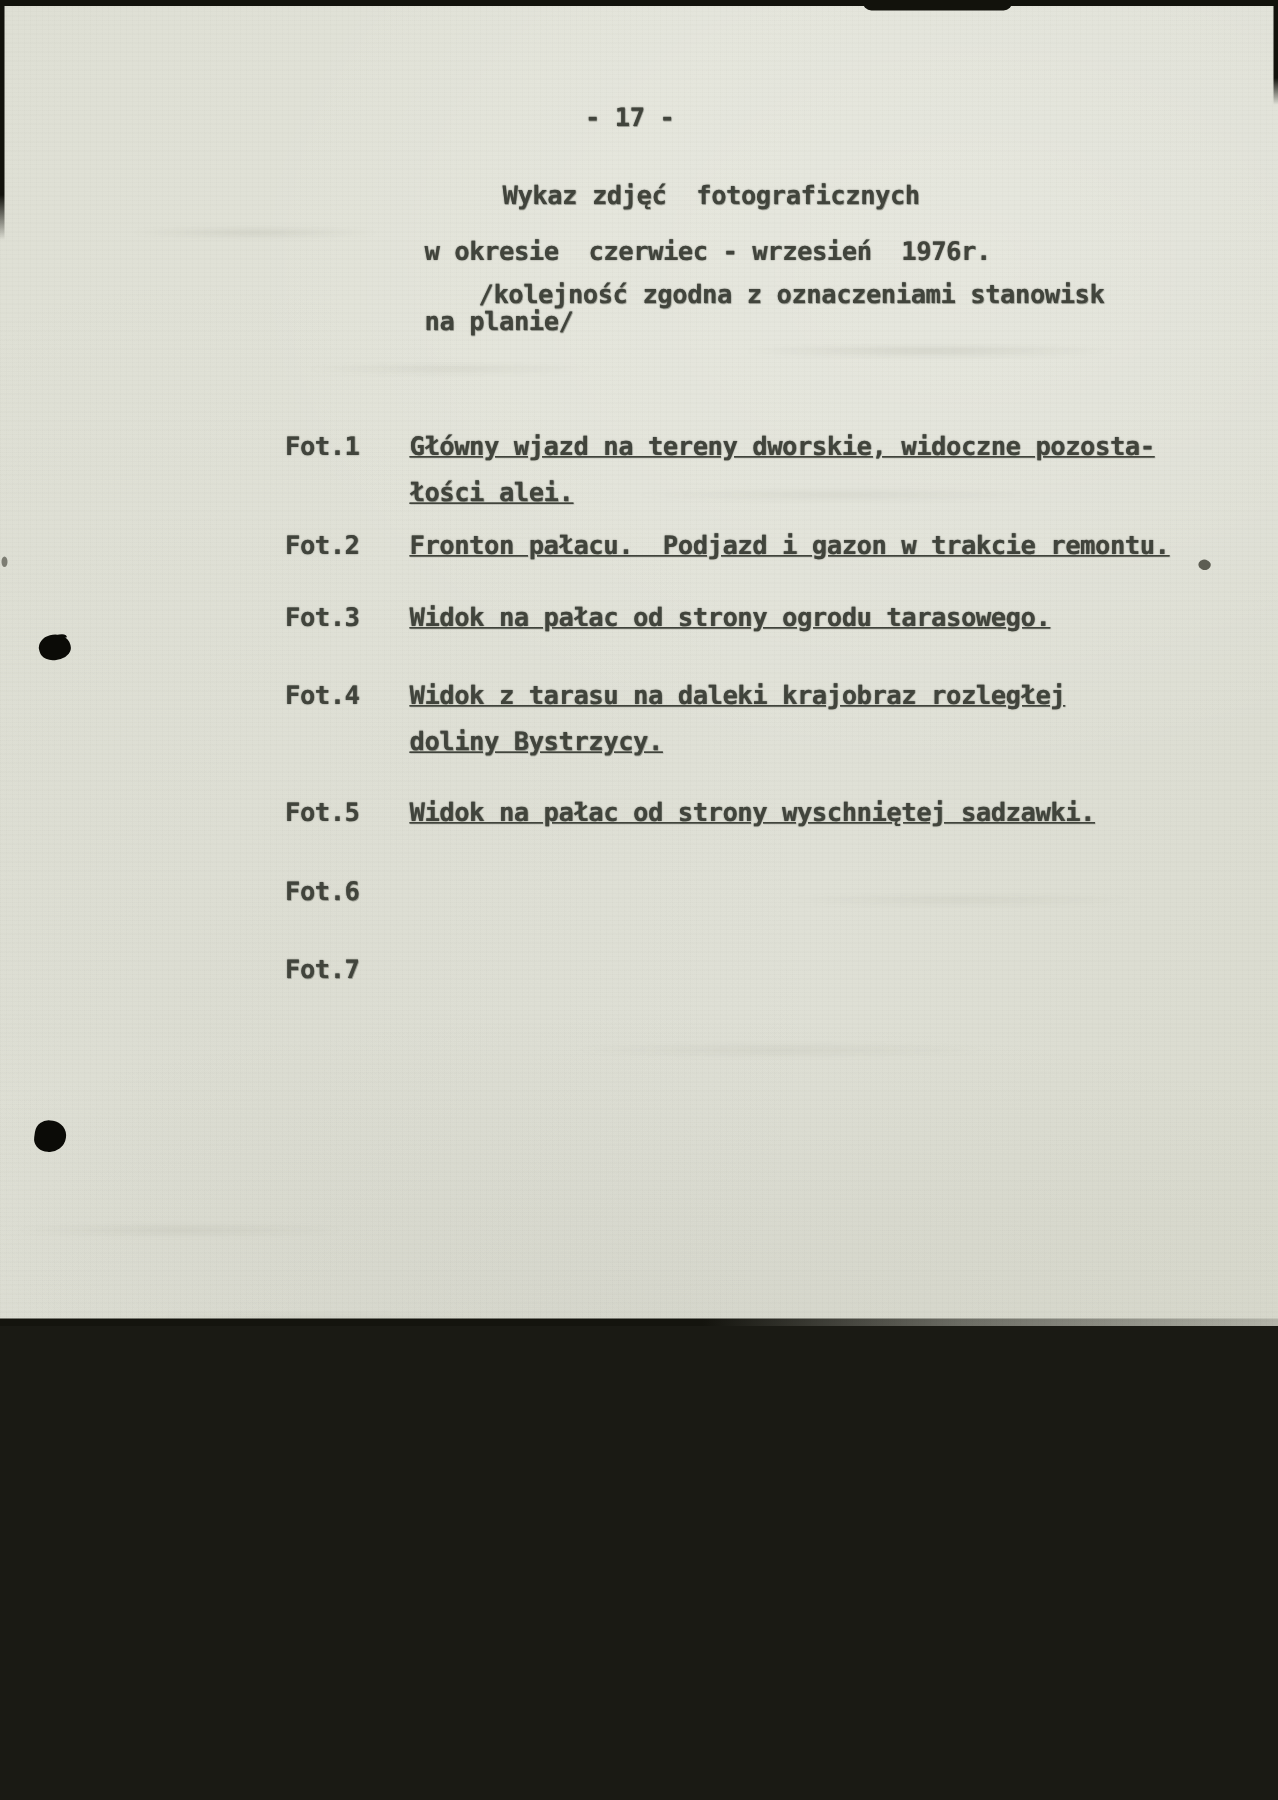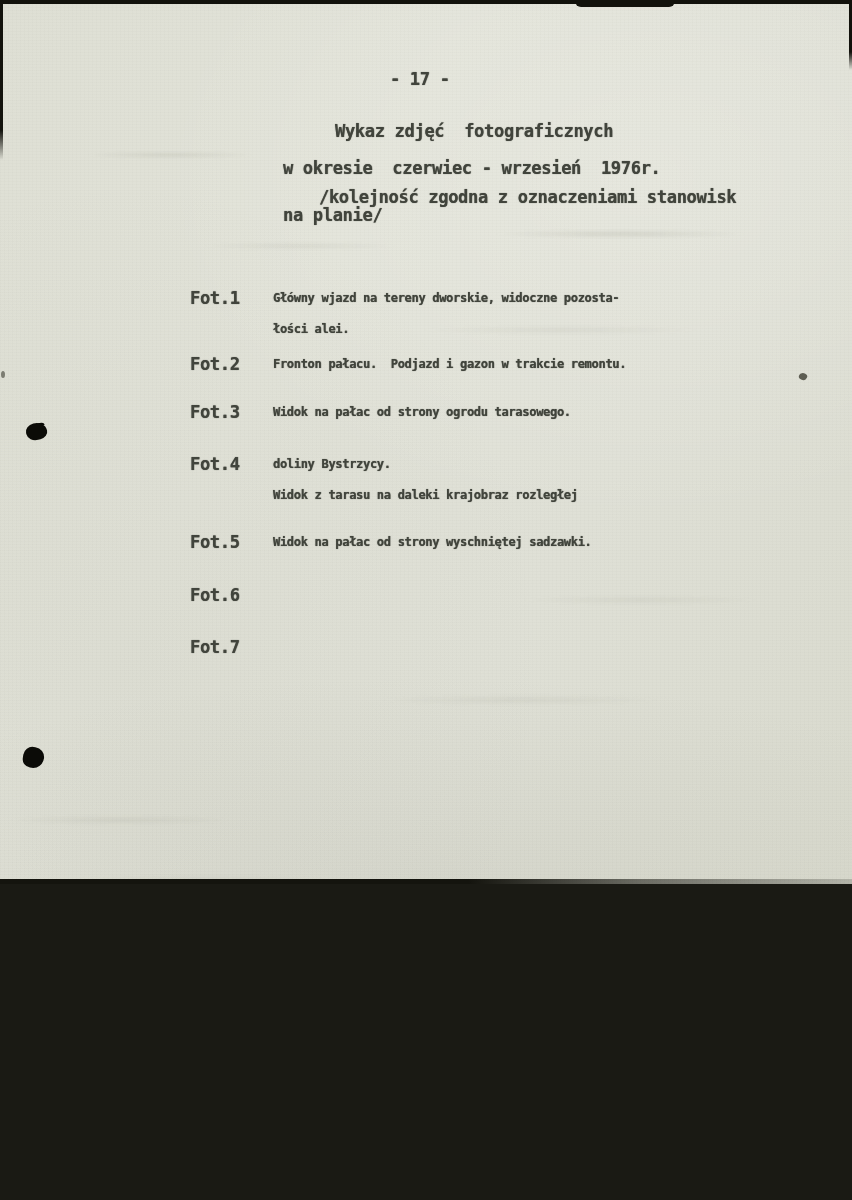--- a/index.html
+++ b/index.html
@@ -82,25 +82,26 @@
     font-size: 17px;
     font-weight: 700;
     letter-spacing: -0.3px;
     white-space: pre;
     line-height: 31px;
     text-shadow: 0 0 1px rgba(65,68,60,0.75), 0.4px 0.4px 0 rgba(65,68,60,0.35);
   }
   .fdesc {
     margin-left: 83px;
     color: var(--ink, #41443c);
-    font-size: 12px;
+    font-size: 17px;
     font-weight: 700;
     letter-spacing: -0.3px;
     line-height: 31px;
     text-shadow: 0 0 1px rgba(65,68,60,0.75), 0.4px 0.4px 0 rgba(65,68,60,0.35);
+    text-decoration: underline;
   }
   .dline { white-space: pre; }
   .dline:empty { display: none; }
 
   
   .edge { position: absolute; background: var(--edge, #12120c); }
   .edge-top { top: 0; left: 0; width: 852px; height: 4px; }
   .edge-top-bump { top: 0; left: 575px; width: 100px; height: 7px; border-radius: 0 0 6px 6px; }
   .edge-left { top: 0; left: 0; width: 3px; height: 160px;
     background: linear-gradient(to bottom, #12120c 0 130px, rgba(18,18,12,0) 100%); }
@@ -155,22 +156,22 @@
     <div class="row r3">
       <span class="flabel">Fot.3</span>
       <div class="fdesc">
         <div class="dline">Widok na pałac od strony ogrodu tarasowego.</div>
       </div>
     </div>
 
     <div class="row r4">
       <span class="flabel">Fot.4</span>
       <div class="fdesc">
+        <div class="dline">Widok z tarasu na daleki krajobraz rozległej</div>
         <div class="dline">doliny Bystrzycy.</div>
-        <div class="dline">Widok z tarasu na daleki krajobraz rozległej</div>
       </div>
     </div>
 
     <div class="row r5">
       <span class="flabel">Fot.5</span>
       <div class="fdesc">
         <div class="dline">Widok na pałac od strony wyschniętej sadzawki.</div>
       </div>
     </div>
 

